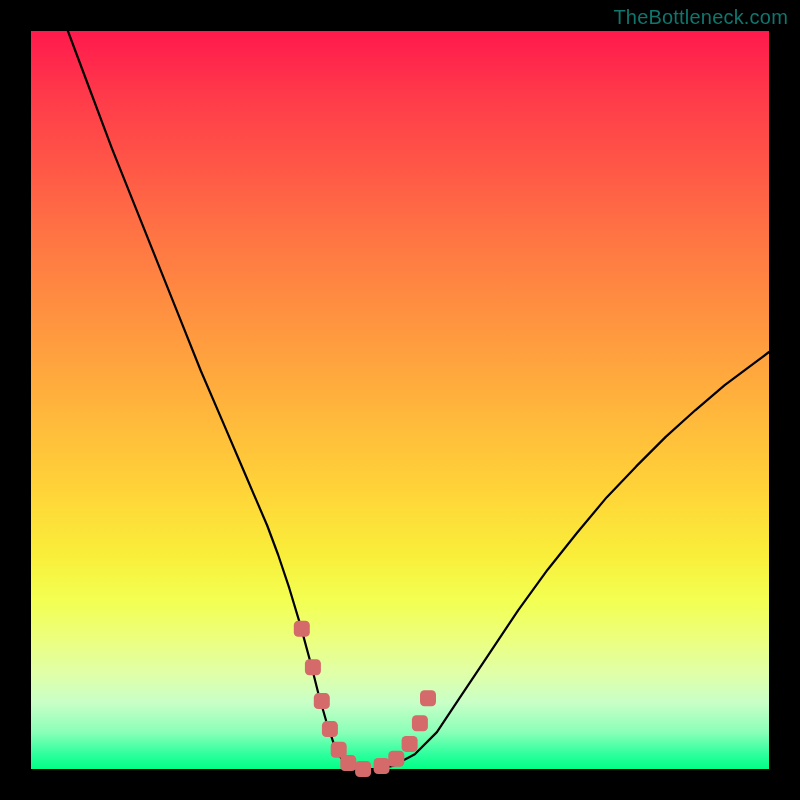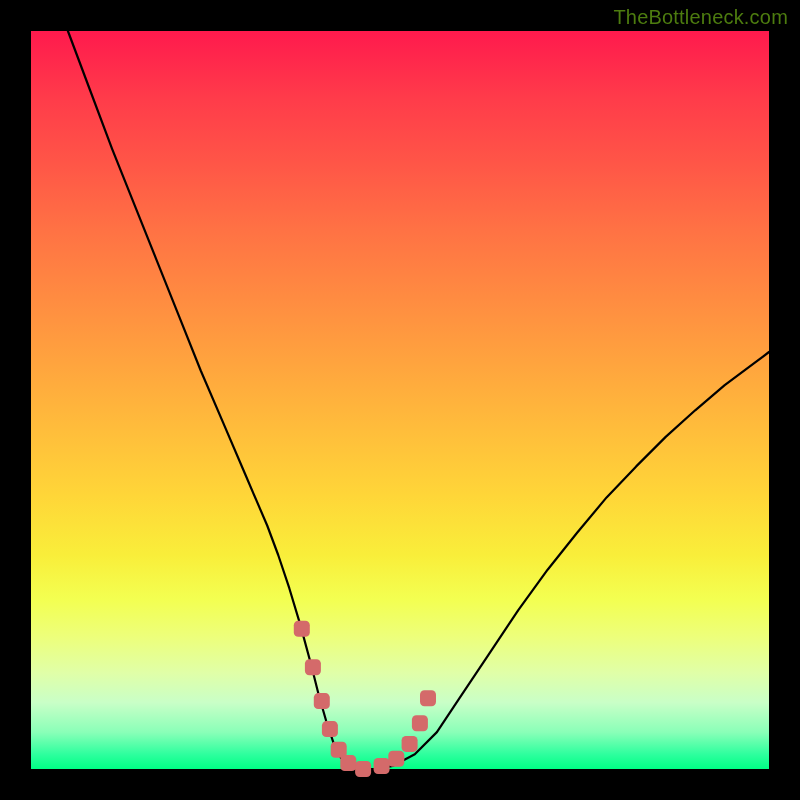--- a/index.html
+++ b/index.html
@@ -40,21 +40,21 @@
       #e0ffa8 87%,
       #c9ffc7 91%,
       #8affb8 95%,
       #2eff9e 98%,
       #00ff85 100%);
   }
   .watermark {
     position: absolute;
     top: 6px;
     right: 12px;
-    color: #4d7c0f;
+    color: #0f766e;
     font-size: 20px;
     font-weight: 500;
     letter-spacing: 0.2px;
   }
   svg.curve {
     position: absolute;
     left: 31px;
     top: 31px;
     width: 738px;
     height: 738px;

